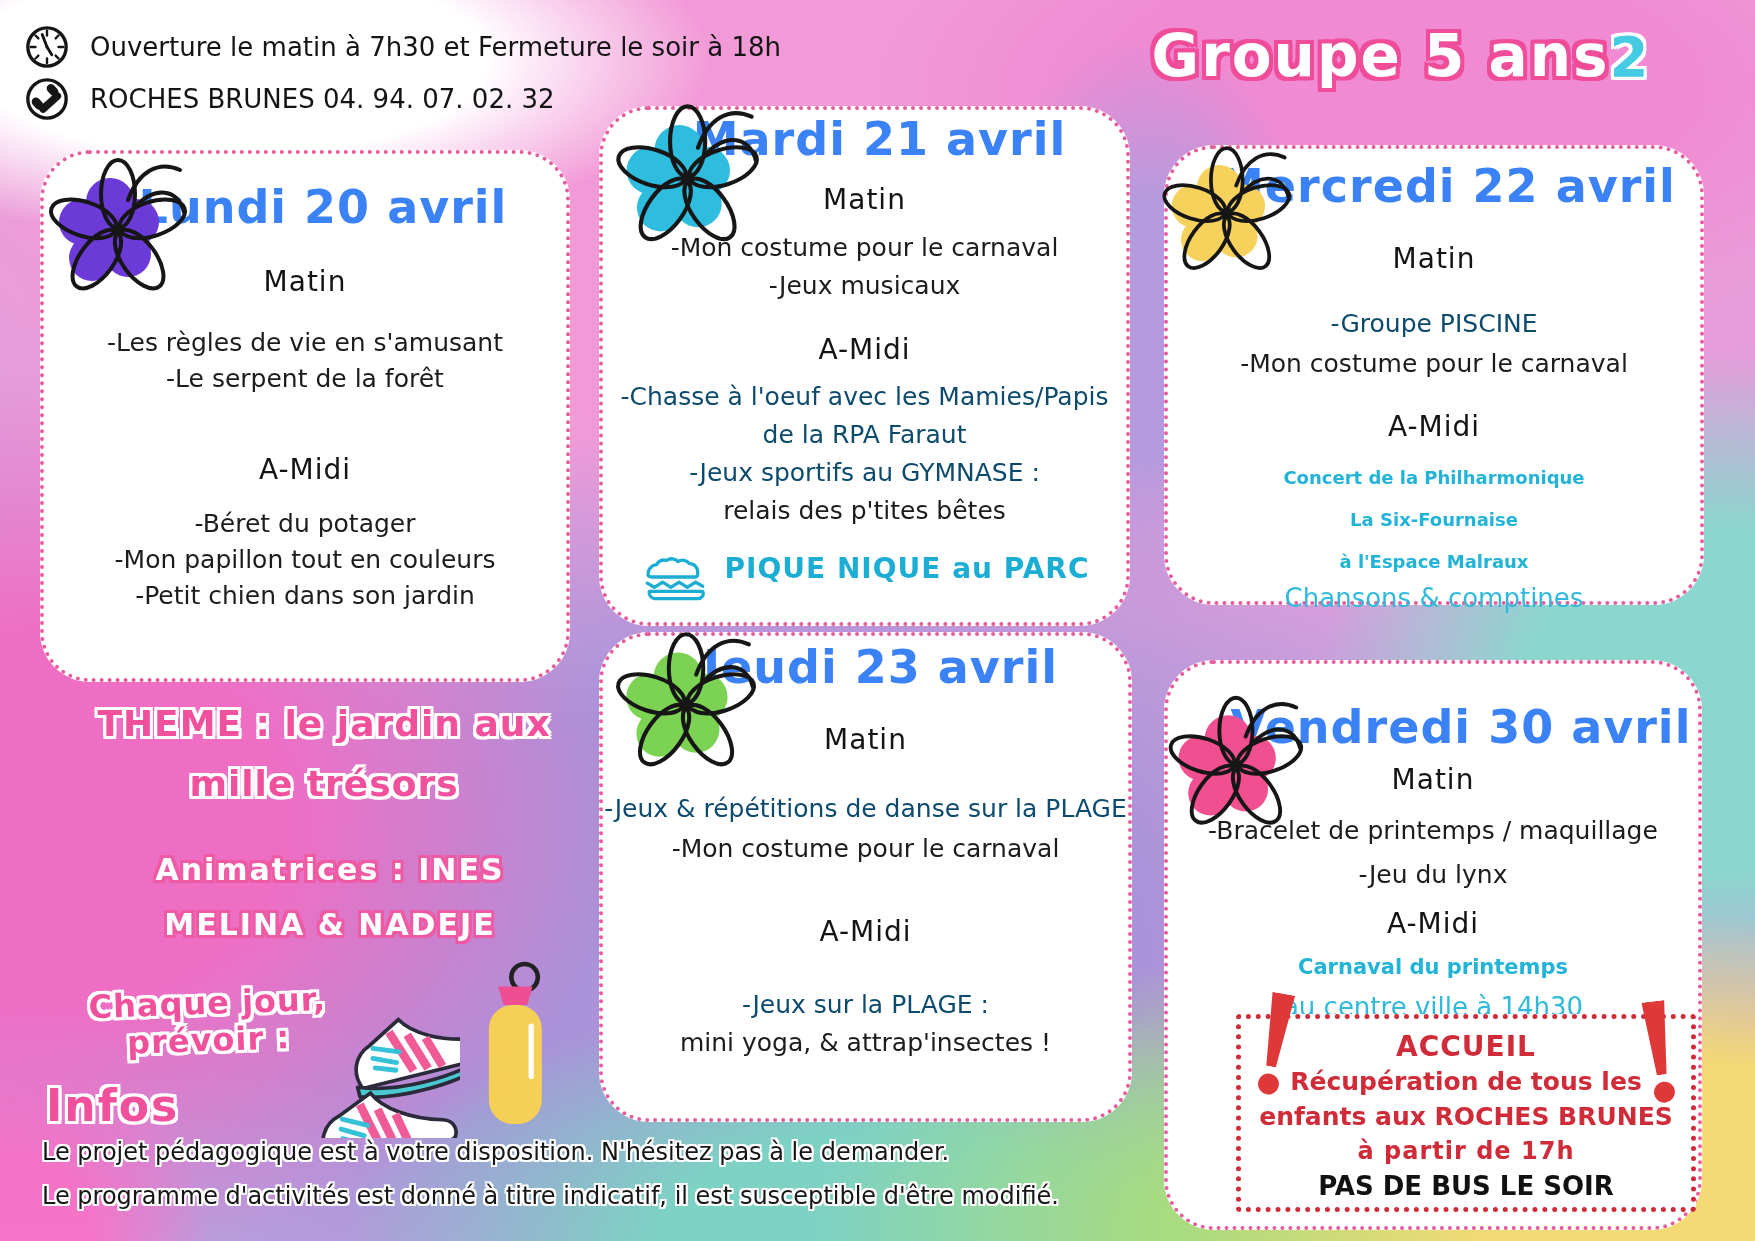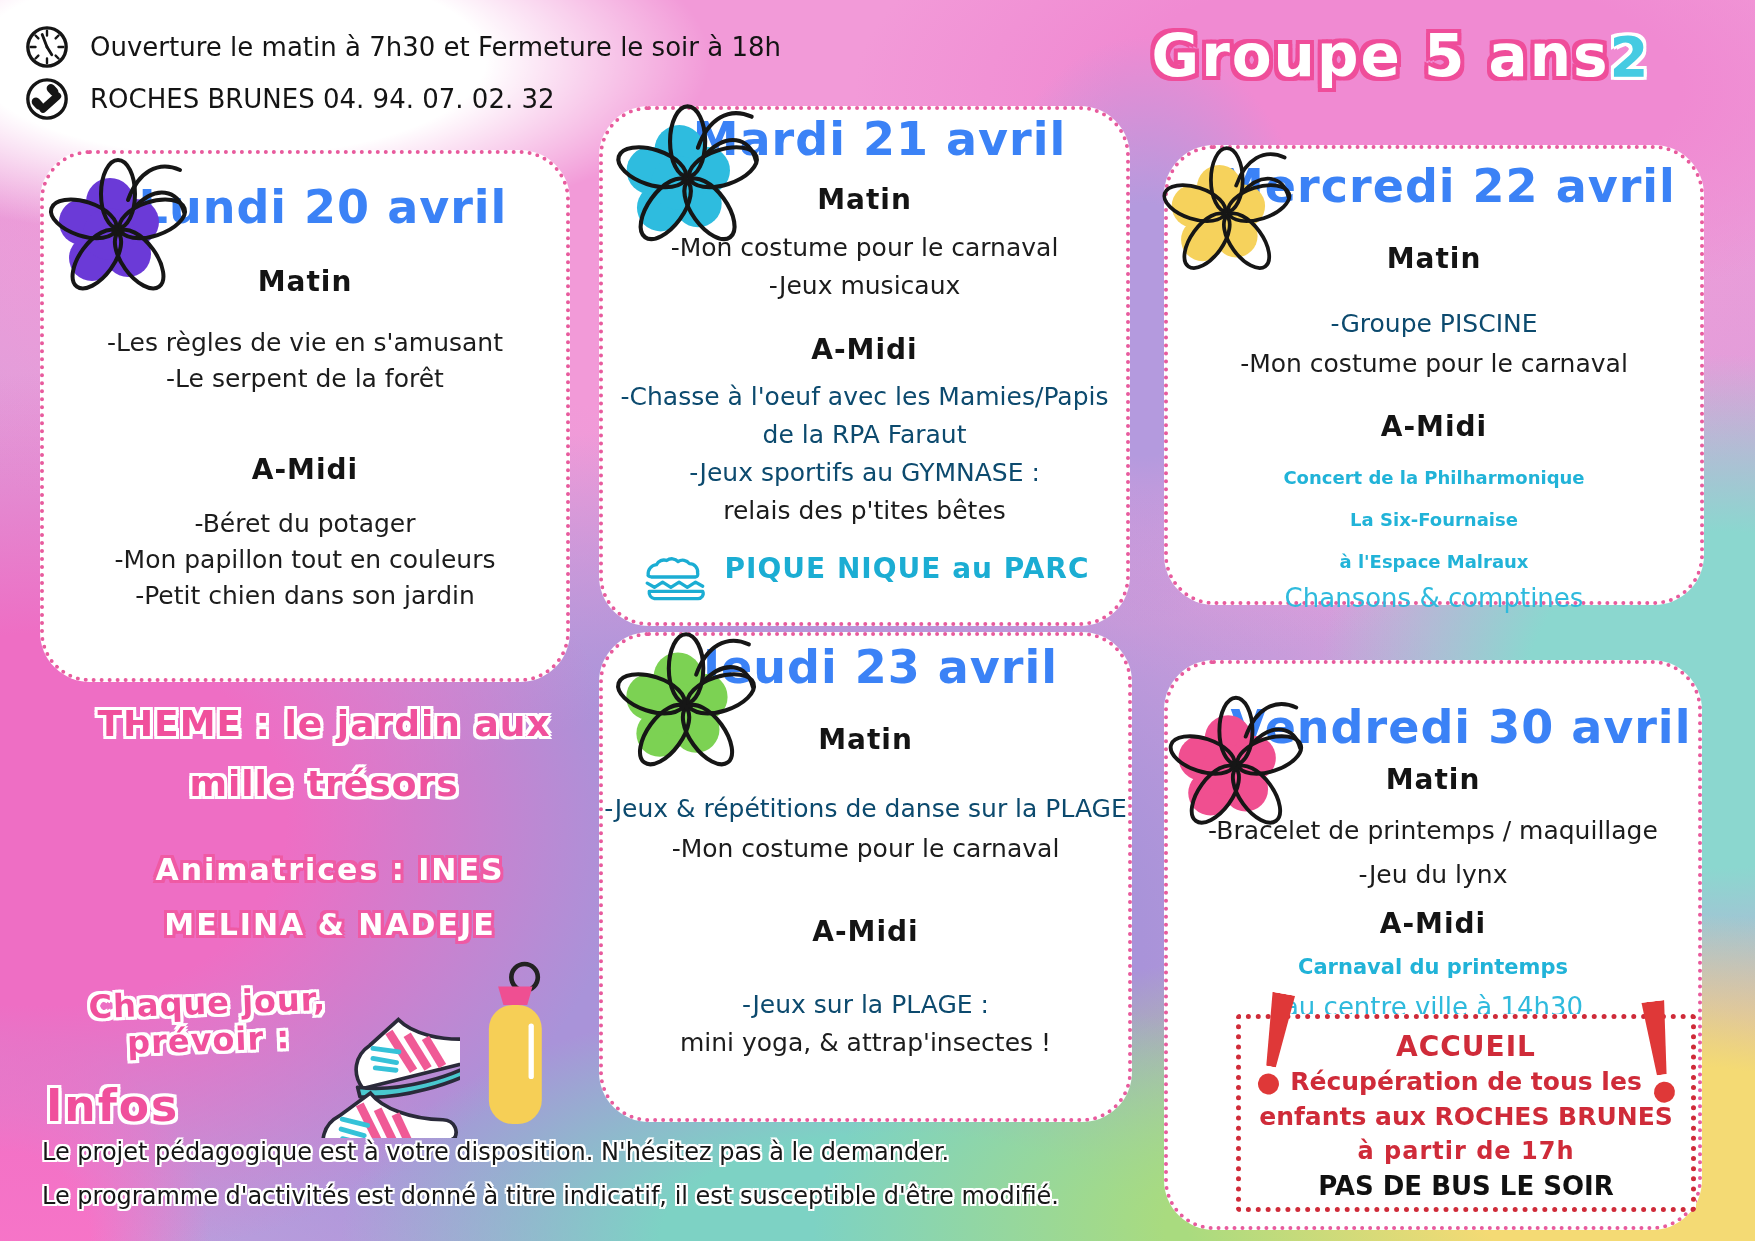--- a/index.html
+++ b/index.html
@@ -30,21 +30,21 @@
   .gt{font-size:58px;font-weight:800;color:#ffffff;letter-spacing:2px;
       text-shadow:-4px -4px 0 #ef4d9a,4px -4px 0 #ef4d9a,-4px 4px 0 #ef4d9a,4px 4px 0 #ef4d9a,-4px 0 0 #ef4d9a,4px 0 0 #ef4d9a,0 -4px 0 #ef4d9a,0 4px 0 #ef4d9a;}
   .gn{font-size:56px;font-weight:800;color:#45cbe2;
       text-shadow:-3px -3px 0 #fff,3px -3px 0 #fff,-3px 3px 0 #fff,3px 3px 0 #fff,-3px 0 0 #fff,3px 0 0 #fff,0 -3px 0 #fff,0 3px 0 #fff;}
   
   .card{position:absolute;background:#fff;border:4px dotted #e85b9d;border-radius:50px;
         box-sizing:border-box;text-align:center;z-index:1;}
   .flower{position:absolute;z-index:3;}
   .f-purple{color:#6b3ad7}.f-cyan{color:#2ebcdf}.f-yellow{color:#f6d25c}.f-green{color:#7cd253}.f-pink{color:#f04f90}
   .day-title{margin:0;font-size:46px;font-weight:800;color:#3b82f6;letter-spacing:1px;line-height:1.2;}
-  .hsec{margin:0;font-size:28px;font-weight:700;color:#141414;letter-spacing:1px;line-height:1.2;}
+  .hsec{margin:0;font-size:28px;font-weight:400;color:#141414;letter-spacing:1px;line-height:1.2;}
   .item{font-size:25px;line-height:36px;color:#1c1c1c;}
   .pink{color:#0c4a6e;}
   .nowrap{white-space:nowrap;}
   .bigcyan{font-size:18px;font-weight:800;color:#21b3d8;line-height:42px;}
   .cyan{font-size:26px;color:#2fbadd;}
   #card-lundi{left:40px;top:150px;width:530px;height:532px;padding-top:26px;}
   #card-lundi .day-title{padding-left:36px;}
   #card-mardi{left:599px;top:106px;width:531px;height:520px;padding-top:2px;}
   #card-mardi .day-title{padding-left:30px;}
   #card-mercredi{left:1164px;top:145px;width:540px;height:460px;padding-top:10px;}

